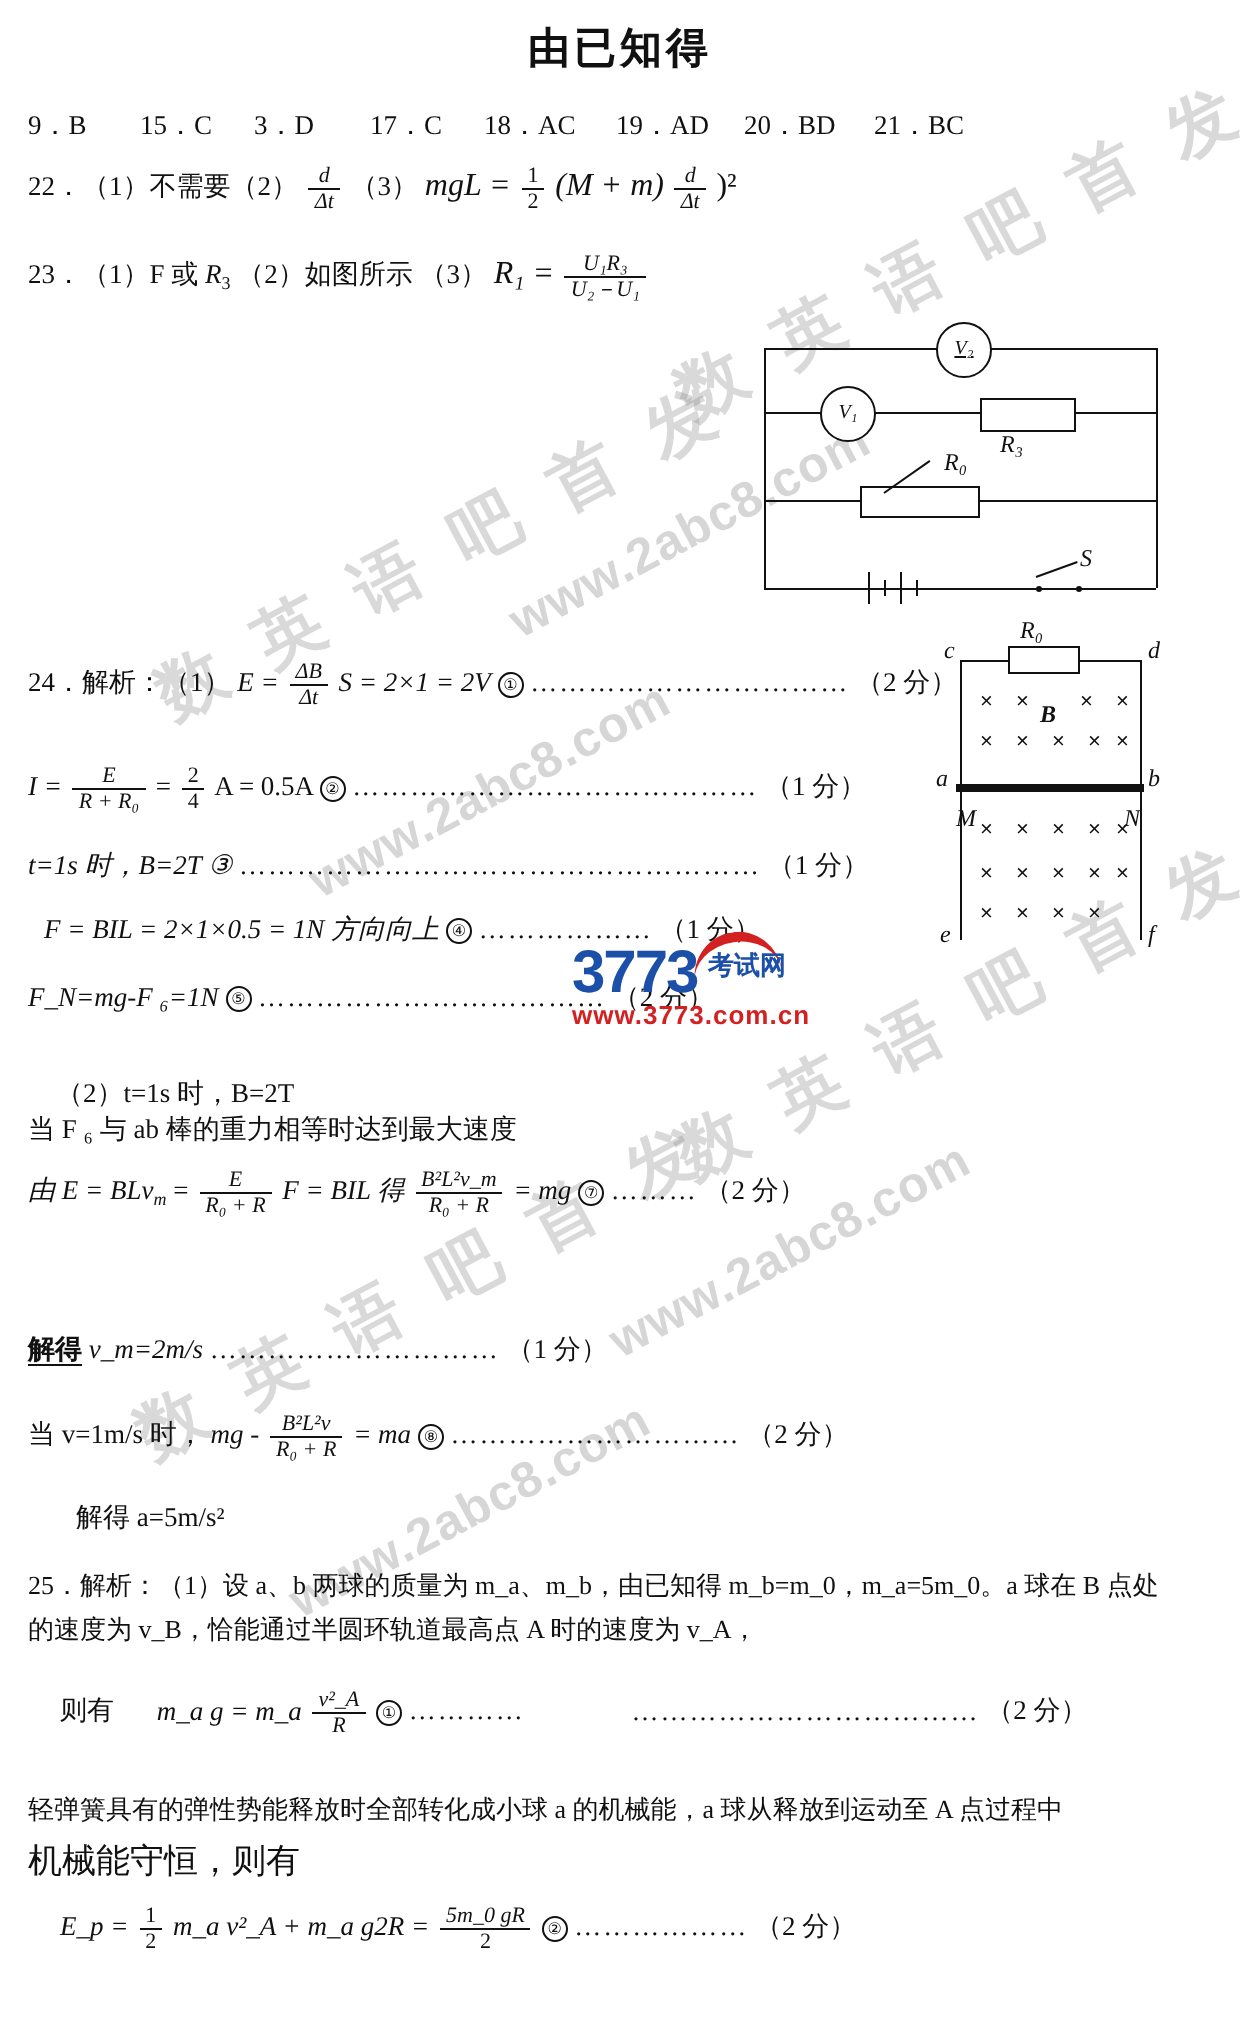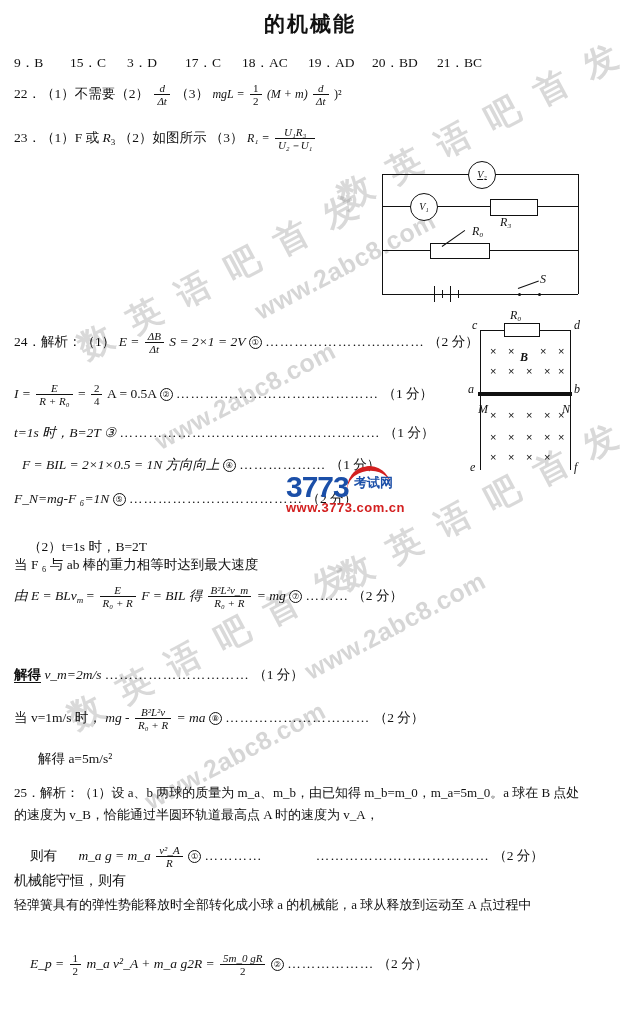--- a/index.html
+++ b/index.html
@@ -57,21 +57,21 @@
   }
 
   
   .line {
     position: absolute;
     font-size: 13.5px;
     line-height: 18px;
     white-space: nowrap;
   }
   .ln-ans { letter-spacing: 0px; }
-  .small { font-size: 12px; }
+  .small { font-size: 16px; }
   .ital { font-style: italic; }
   .sub { font-size: 9px; vertical-align: -3px; }
 
   
   .frac {
     display: inline-block;
     vertical-align: middle;
     text-align: center;
     font-size: 11px;
     line-height: 12px;
@@ -212,21 +212,21 @@
 
   <div class="wm wm-rot wm-cn" style="left:70px; top:330px;">数 英 语 吧 首 发</div>
   <div class="wm wm-rot wm-url" style="left:150px; top:430px;">www.2abc8.com</div>
   <div class="wm wm-rot wm-cn" style="left:330px; top:180px;">数 英 语 吧 首 发</div>
   <div class="wm wm-rot wm-url" style="left:250px; top:300px;">www.2abc8.com</div>
   <div class="wm wm-rot wm-cn" style="left:330px; top:560px;">数 英 语 吧 首 发</div>
   <div class="wm wm-rot wm-url" style="left:300px; top:660px;">www.2abc8.com</div>
   <div class="wm wm-rot wm-cn" style="left:60px; top:700px;">数 英 语 吧 首 发</div>
   <div class="wm wm-rot wm-url" style="left:140px; top:790px;">www.2abc8.com</div>
 
-  <div class="title">的机械能</div>
+  <div class="title">由已知得</div>
 
   <div class="line ln-ans" style="left:14px; top:54px;">9．B</div>
   <div class="line ln-ans" style="left:70px; top:54px;">15．C</div>
   <div class="line ln-ans" style="left:127px; top:54px;">3．D</div>
   <div class="line ln-ans" style="left:185px; top:54px;">17．C</div>
   <div class="line ln-ans" style="left:242px; top:54px;">18．AC</div>
   <div class="line ln-ans" style="left:308px; top:54px;">19．AD</div>
   <div class="line ln-ans" style="left:372px; top:54px;">20．BD</div>
   <div class="line ln-ans" style="left:437px; top:54px;">21．BC</div>
 
@@ -446,21 +446,21 @@
       <span class="num ital">v²_A</span>
       <span class="den ital">R</span>
     </span>
     <span class="circnum">①</span>
     <span class="dots">…………</span>
     <span class="dots" style="margin-left:50px;">………………………………</span>
     <span>（2 分）</span>
   </div>
 
   <div class="line" style="left:14px; top:896px; font-size:13px;">轻弹簧具有的弹性势能释放时全部转化成小球 a 的机械能，a 球从释放到运动至 A 点过程中</div>
-  <div class="line" style="left:14px; top:872px; font-size:14px;font-family:Liberation Serif, serif;">机械能守恒，则有</div>
+  <div class="line" style="left:14px; top:922px; font-size:17px;font-family:Liberation Serif, serif;">机械能守恒，则有</div>
 
   <div class="line" style="left:30px; top:952px;">
     <span class="ital">E_p =</span>
     <span class="frac">
       <span class="num">1</span>
       <span class="den">2</span>
     </span>
     <span class="ital">m_a v²_A + m_a g2R =</span>
     <span class="frac">
       <span class="num ital">5m_0 gR</span>

